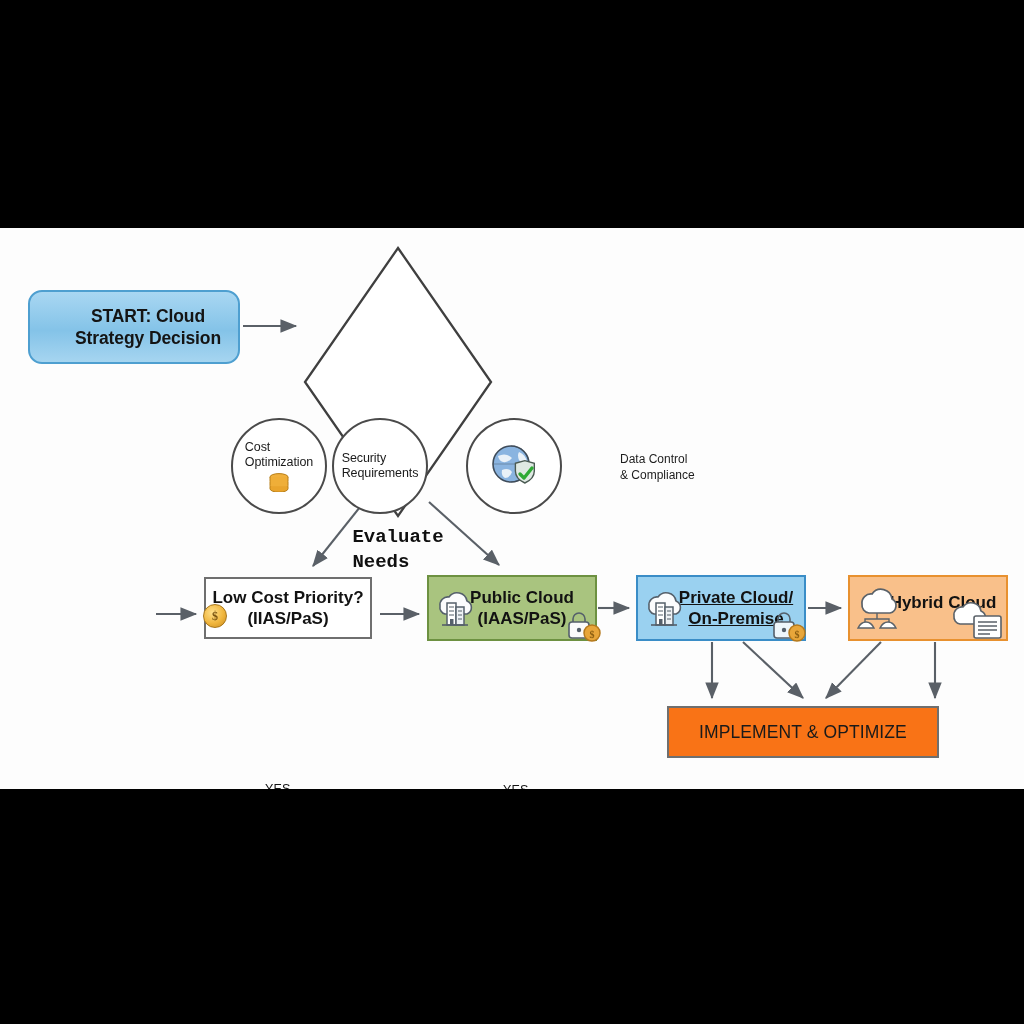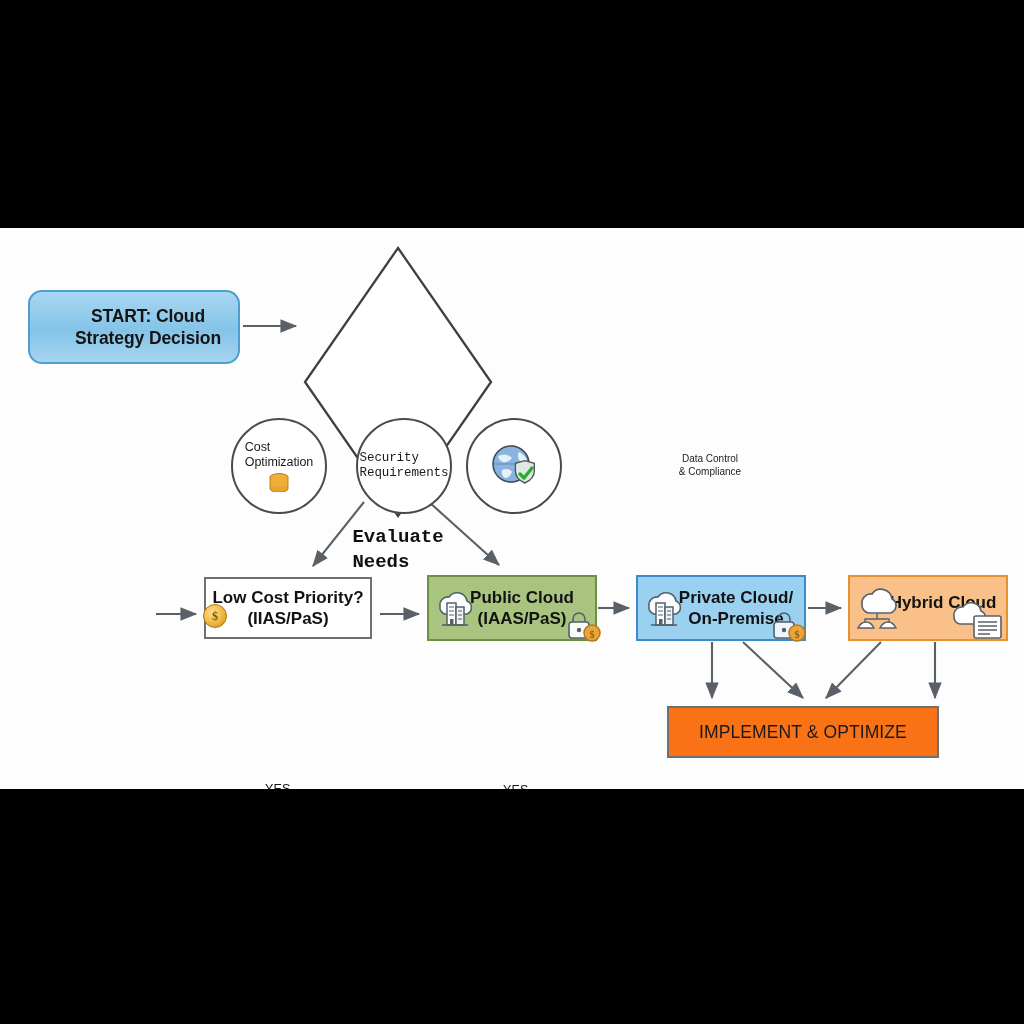--- a/index.html
+++ b/index.html
@@ -93,33 +93,33 @@
     box-sizing: border-box;
   }
   .circle .ctext {
     font-size: 12.5px;
     line-height: 1.18;
     color: #1a1a1a;
     font-weight: 400;
     letter-spacing: -0.1px;
   }
   #circle-cost  { left: 231px; top: 190px; width: 96px; height: 96px; }
-  #circle-sec   { left: 356px; top: 190px; width: 96px; height: 96px; font-family: Liberation Mono, monospace; }
+  #circle-sec   { left: 332px; top: 190px; width: 96px; height: 96px; }
   #circle-globe { left: 466px; top: 190px; width: 96px; height: 96px; }
 
   
   #data-control-text {
     position: absolute;
     left: 620px;
     top: 224px;
     width: 180px;
-    font-size: 10px;
+    font-size: 12px;
     line-height: 1.3;
     color: #1d1d1d;
-    text-align: center;
+    text-align: left;
   }
 
   
   .rect {
     position: absolute;
     box-sizing: border-box;
     display: flex;
     align-items: center;
     justify-content: center;
     text-align: center;
@@ -138,20 +138,21 @@
     left: 427px; top: 347px; width: 170px; height: 66px;
     background: #a9c47f;
     border: 2.2px solid #6d9141;
     font-size: 17px;
   }
   #box-private {
     left: 636px; top: 347px; width: 170px; height: 66px;
     background: #9ad1f0;
     border: 2.2px solid #3a8dc7;
     font-size: 17px;
+    text-decoration: underline;
   }
   #box-hybrid {
     left: 848px; top: 347px; width: 160px; height: 66px;
     background: #f9c08a;
     border: 2.2px solid #e8912f;
     font-size: 17px;
   }
 
   #box-implement {
     left: 667px; top: 478px; width: 272px; height: 52px;

